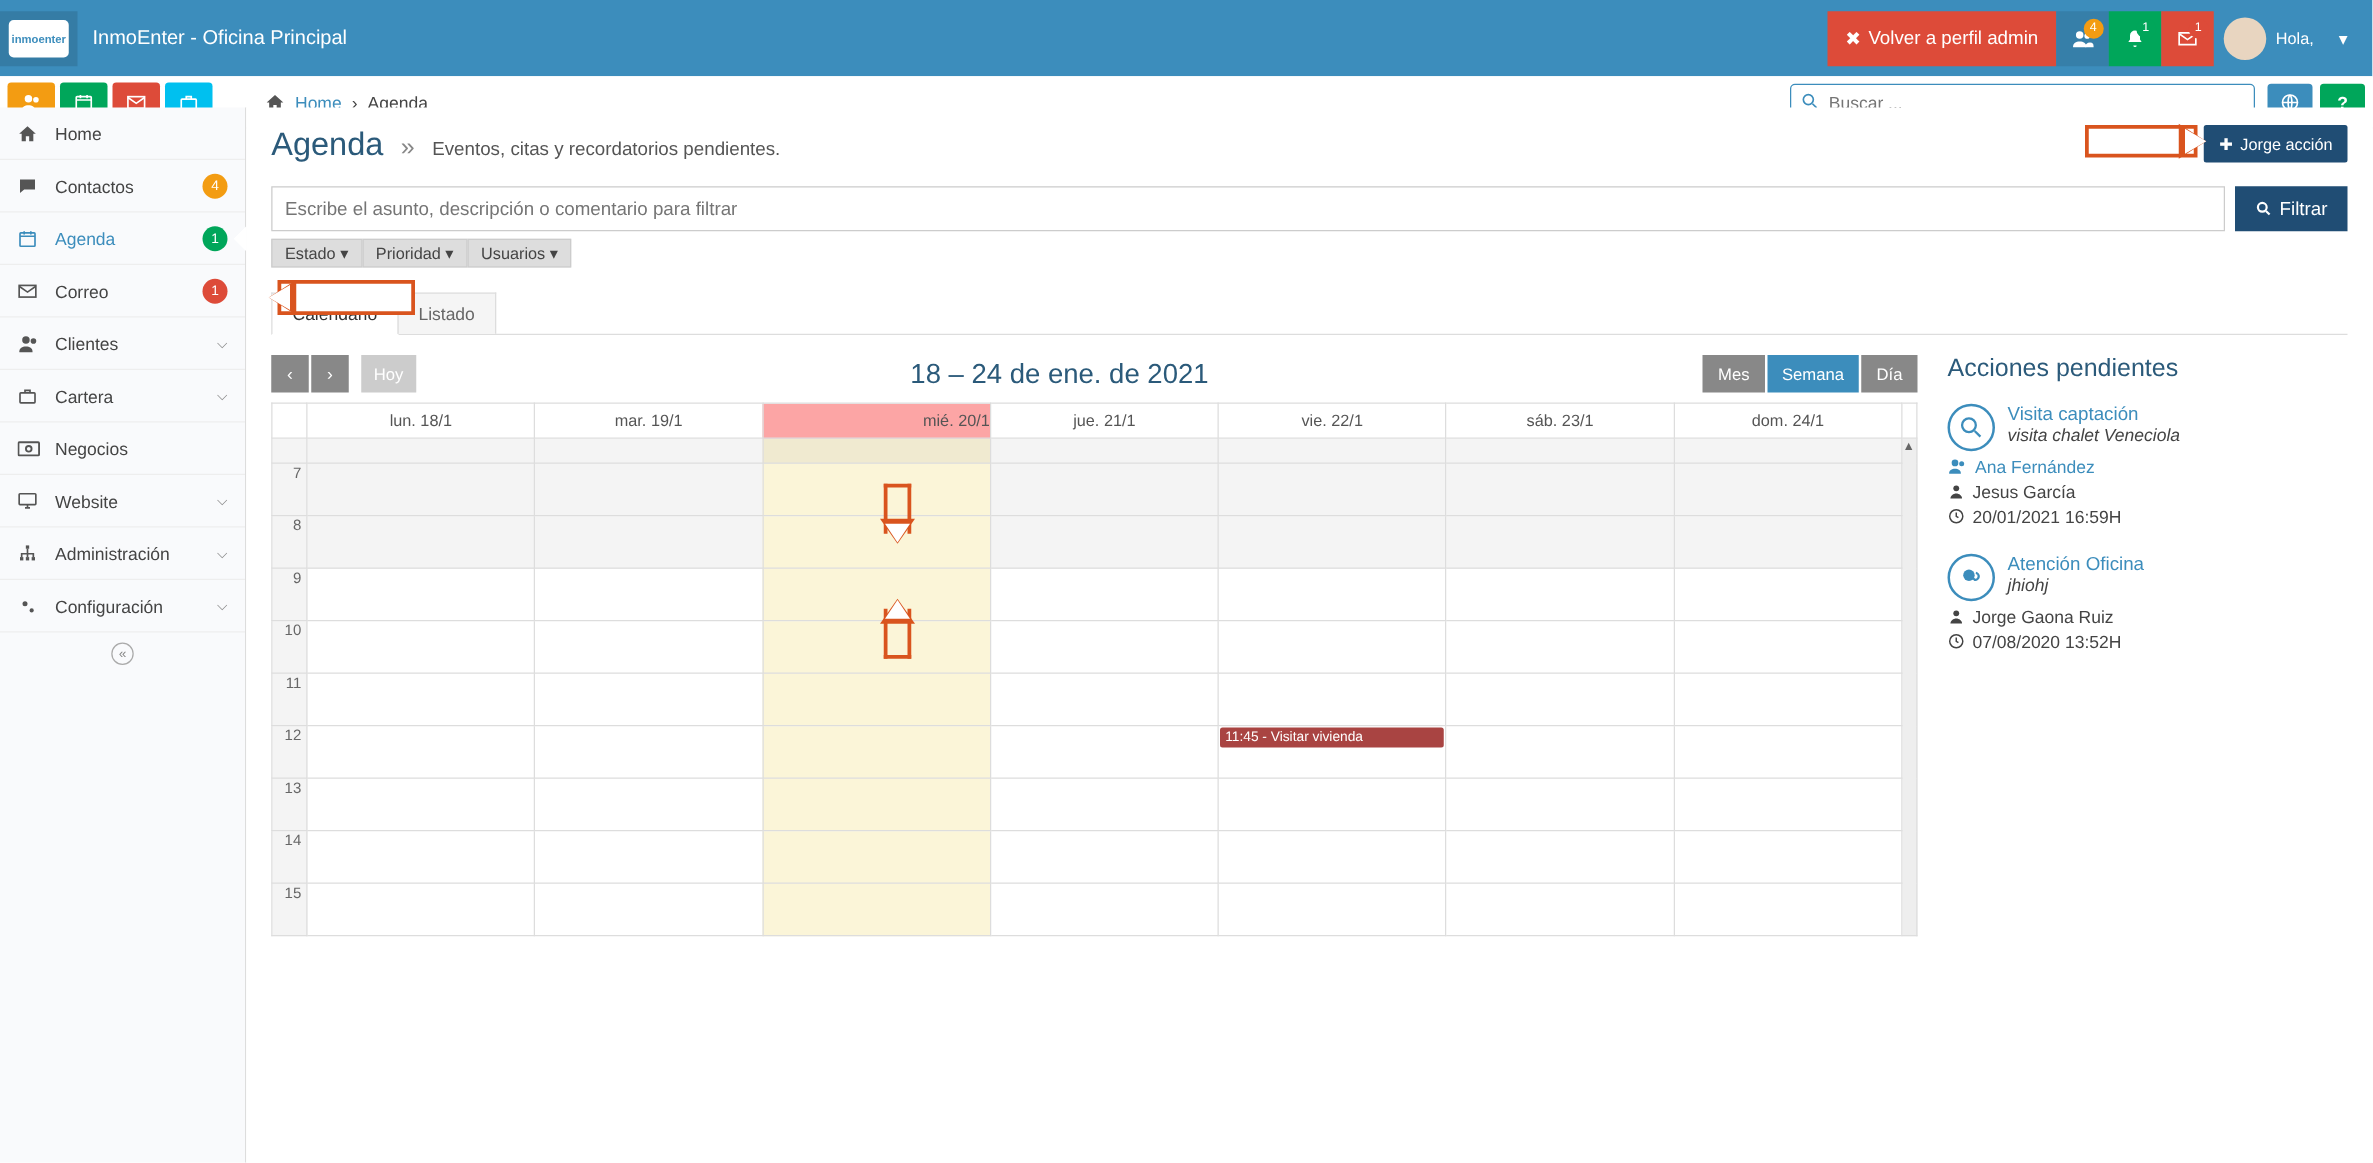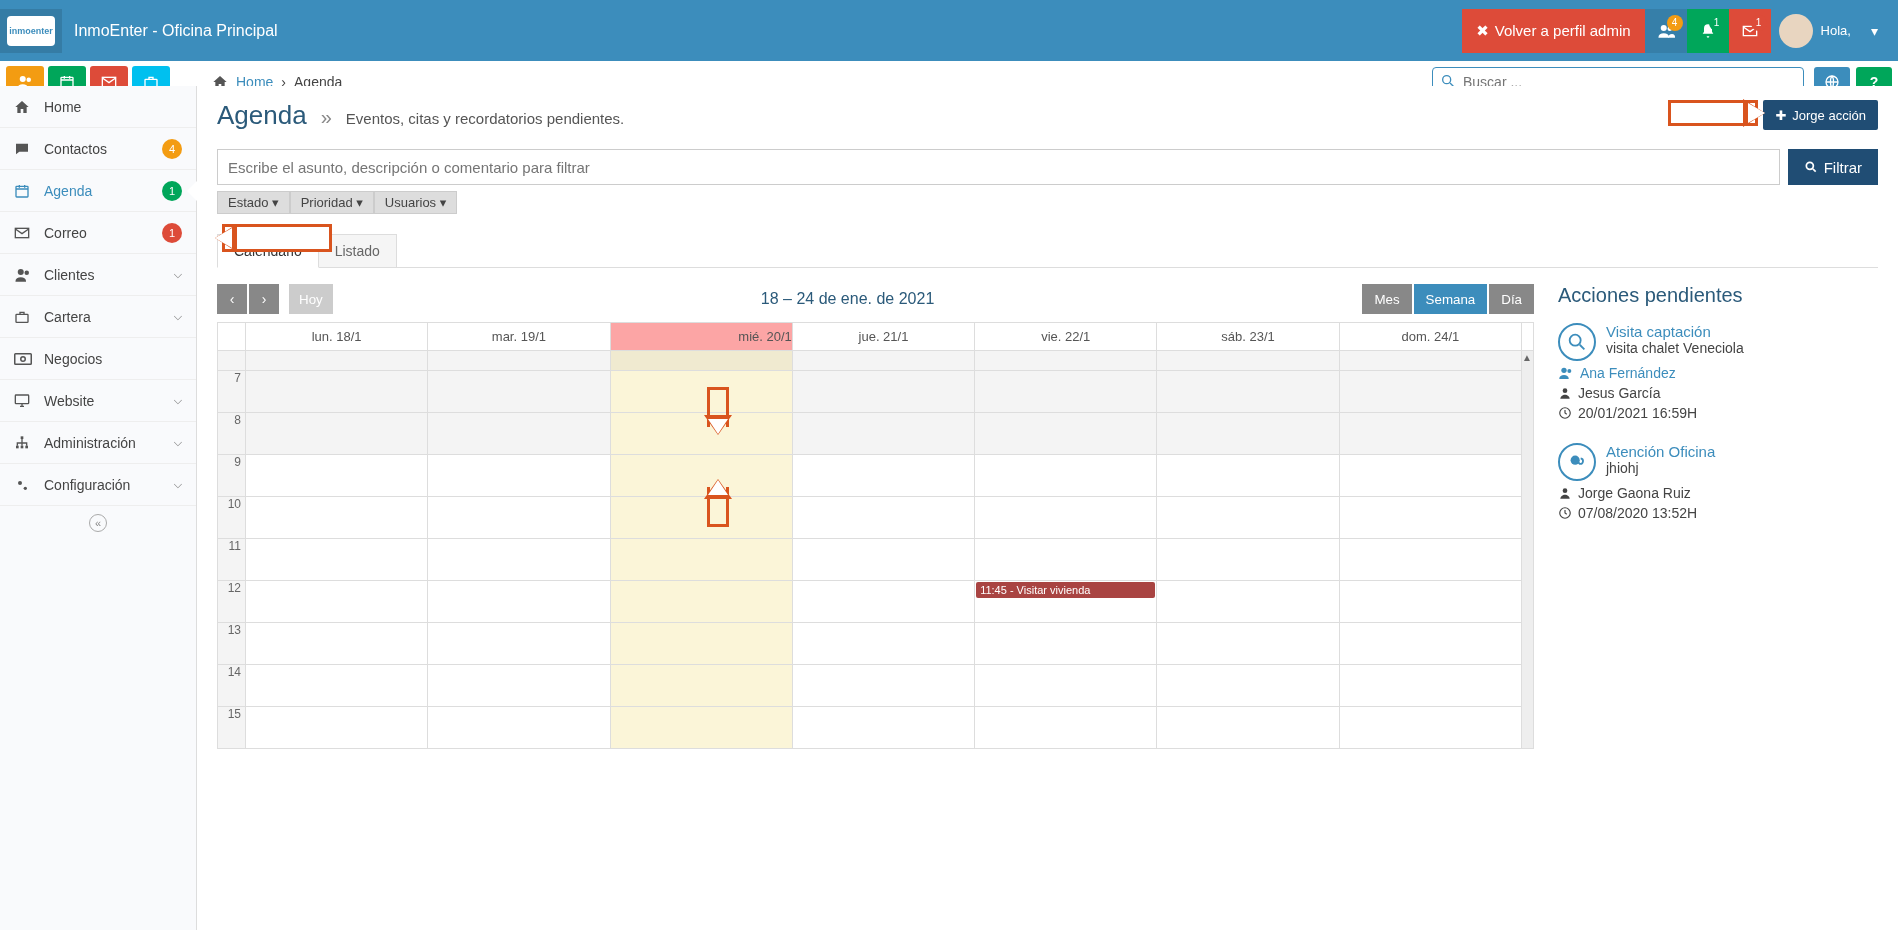--- a/index.html
+++ b/index.html
@@ -79,21 +79,21 @@
 
 .content-row { display: flex; gap: 24px; }
 .cal-col { flex: 1; }
 .side-col { width: 320px; }
 
 .cal-toolbar { display: flex; align-items: center; margin-bottom: 8px; }
 .nav-btns { display: flex; }
 .nbtn { width: 30px; height: 30px; background: #888; color: #fff; display: flex; align-items: center; justify-content: center; cursor: pointer; }
 .nbtn + .nbtn { margin-left: 2px; }
 .today-btn { margin-left: 10px; height: 30px; padding: 0 10px; background: #ccc; color: #fff; border: none; cursor: pointer; }
-.cal-title { flex: 1; text-align: center; font-size: 16px; color: #2b5a7a; }
+.cal-title { flex: 1; text-align: center; font-size: 22px; color: #2b5a7a; }
 .view-btns { display: flex; gap: 2px; }
 .vbtn { height: 30px; padding: 0 12px; background: #888; color: #fff; border: none; cursor: pointer; }
 .vbtn.active { background: #3c8dbc; }
 
 .cal-wrap { position: relative; }
 .cal-table { width: 100%; border-collapse: collapse; table-layout: fixed; }
 .cal-table th, .cal-table td { border: 1px solid #ddd; }
 .cal-table thead th { height: 28px; background: #fff; font-weight: normal; color: #555; font-size: 13px; }
 .cal-table thead th.today-hd { background: #fca5a5; text-align: right; }
 .time-col { width: 28px !important; }
@@ -104,21 +104,21 @@
 .today-cell { background: #fbf5d8; }
 .gray-cell { background: #f4f4f4; }
 .event-block { background: #a94442; color: #fff; font-size: 11px; padding: 2px 4px; border-radius: 2px; margin: 1px; cursor: pointer; }
 .scroll-arrow { position: absolute; right: 2px; top: 30px; color: #666; font-size: 10px; }
 
 .side-title { font-size: 20px; color: #2b5a7a; margin-bottom: 16px; }
 .pending-item { margin-bottom: 22px; }
 .pi-head { display: flex; gap: 10px; align-items: flex-start; }
 .pi-icon { width: 38px; height: 38px; border: 2px solid #3c8dbc; border-radius: 50%; display: flex; align-items: center; justify-content: center; color: #3c8dbc; font-size: 16px; flex-shrink: 0; }
 .pi-title { color: #3c8dbc; font-size: 15px; }
-.pi-sub { color: #444; font-size: 14px; }
+.pi-sub { color: #444; font-size: 14px; font-style: italic; }
 .pi-meta { margin-top: 4px; color: #444; font-size: 14px; display: flex; align-items: center; gap: 6px; }
 .pi-meta.link { color: #3c8dbc; }
 
 
 .anno-arrow-right { position: absolute; border: 3px solid #d9541e; }
 .anno-arrow-right::after { content: ""; position: absolute; right: -24px; top: 50%; transform: translateY(-50%); border: 14px solid transparent; border-left: 22px solid #d9541e; }
 .anno-arrow-right::before { content: ""; position: absolute; right: -20px; top: 50%; transform: translateY(-50%); border: 10px solid transparent; border-left: 17px solid #fff; z-index: 1; }
 .anno-arrow-left { position: absolute; background: #fff; border: 3px solid #d9541e; }
 .anno-arrow-left::after { content: ""; position: absolute; left: -24px; top: 50%; transform: translateY(-50%); border: 14px solid transparent; border-right: 22px solid #d9541e; }
 .anno-arrow-left::before { content: ""; position: absolute; left: -20px; top: 50%; transform: translateY(-50%); border: 10px solid transparent; border-right: 17px solid #fff; z-index: 1; }

